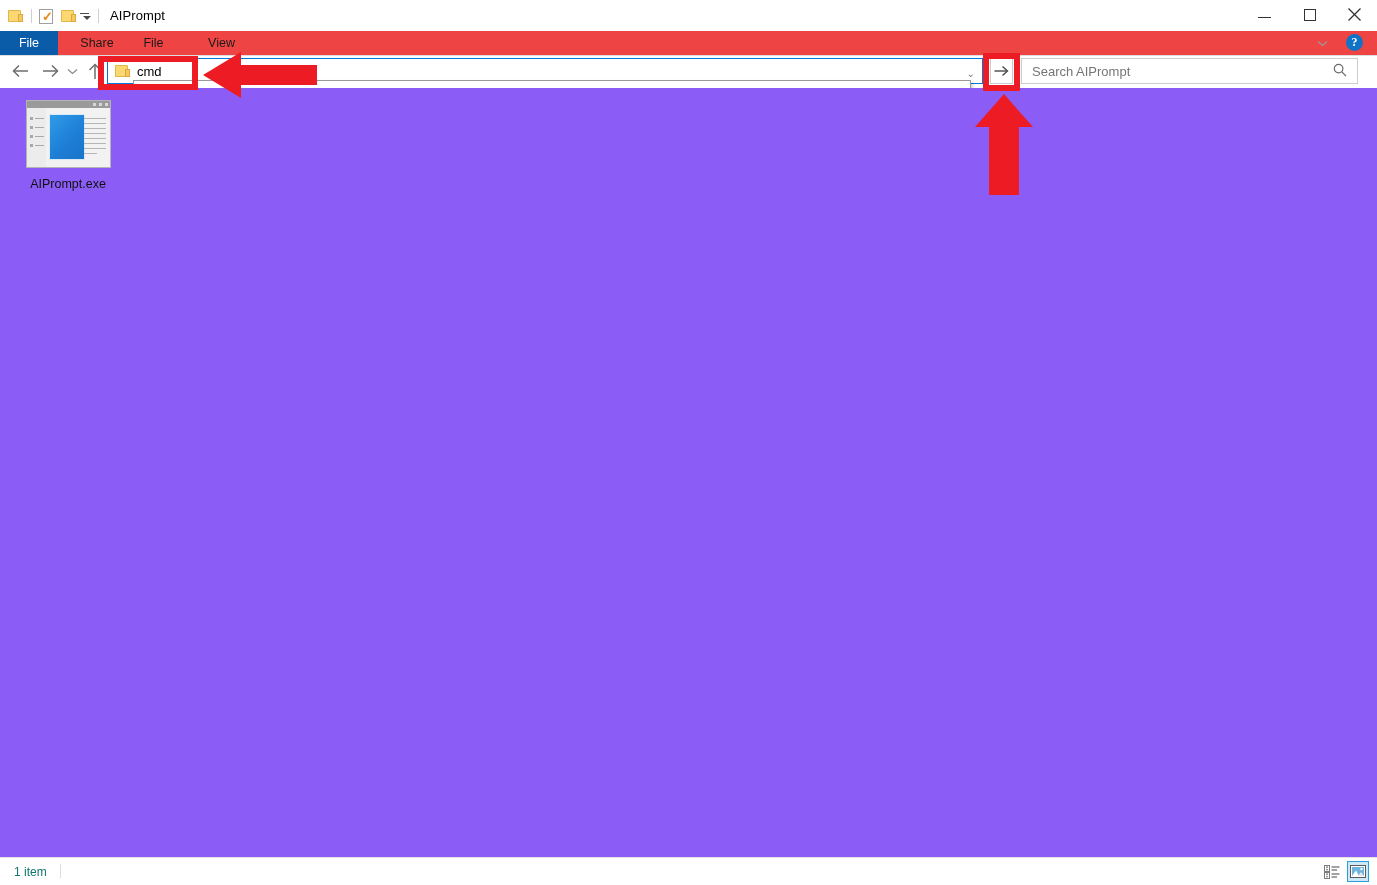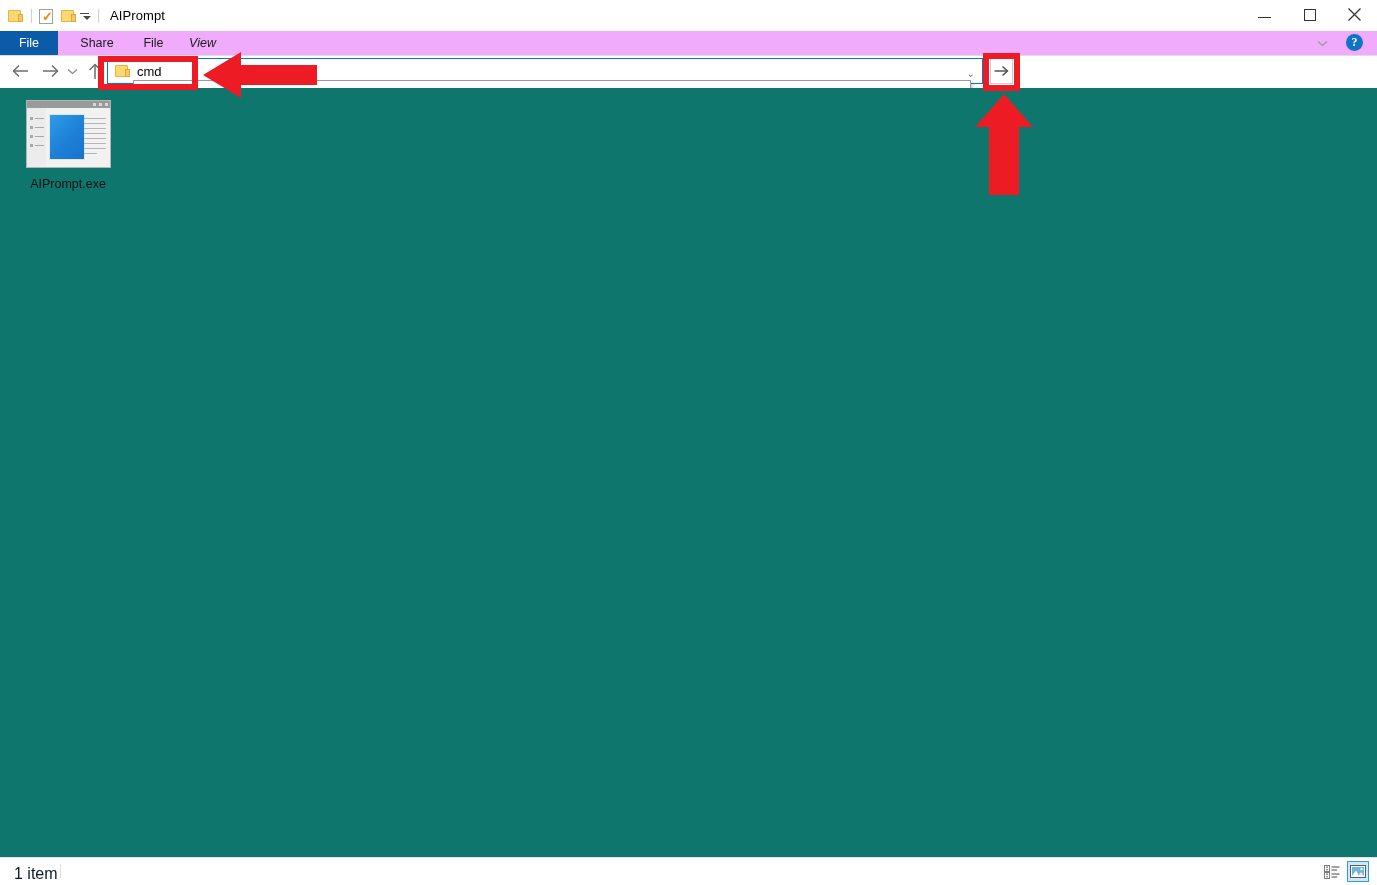--- a/index.html
+++ b/index.html
@@ -114,21 +114,21 @@
     border: 1px solid #333;
     box-sizing: border-box;
   }
   .wc-close svg { display:block; }
 
   
   .ribbon {
     position: absolute;
     left: 0; top: 31px;
     width: 1377px; height: 24px;
-    background: #f0abfc;
+    background: #ef4444;
     border-bottom: 1px solid #dedede;
   }
   .tab-file {
     position: absolute;
     left: 0; top: 0;
     width: 58px; height: 24px;
     background: #0a5ca8;
     color: #ffffff;
     font-size: 12.5px;
     display: flex; align-items: center; justify-content: center;
@@ -136,21 +136,21 @@
   .tab {
     position: absolute;
     top: 0; height: 24px;
     display: flex; align-items: center; justify-content: center;
     font-size: 12.5px;
     color: #1a1a1a;
     padding: 0 10px;
   }
   .tab-home  { left: 68px; width: 38px; }
   .tab-share { left: 122px; width: 43px; }
-  .tab-view  { left: 174px; width: 37px; font-style: italic; }
+  .tab-view  { left: 193px; width: 37px; }
 
   .ribbon-collapse {
     position: absolute;
     right: 46px; top: 4px;
     width: 18px; height: 16px;
     display: flex; align-items: center; justify-content: center;
     color: #9a9a9a;
   }
   .help-btn {
     position: absolute;
@@ -274,21 +274,21 @@
     width: 2px; height: 2px;
     background: #8c8c8c;
   }
 
   
   .content {
     position: absolute;
     left: 0; top: 88px;
     width: 1377px;
     height: 770px;
-    background: #0f766e;
+    background: #8b5cf6;
   }
   .fileitem {
     position: absolute;
     left: 13px; top: 12px;
     width: 110px;
     display: flex; flex-direction: column; align-items: center;
   }
   .appicon {
     width: 85px; height: 68px;
     background: #ffffff;
@@ -362,22 +362,22 @@
   .statusbar {
     position: absolute;
     left: 0; bottom: 0;
     width: 1377px; height: 27px;
     border-top: 1px solid #e3e3e3;
     background: #ffffff;
   }
   .status-text {
     position: absolute;
     left: 14px; top: 7px;
-    font-size: 16px;
-    color: #0f172a;
+    font-size: 12px;
+    color: #0f766e;
   }
   .status-sep {
     position: absolute;
     left: 60px; top: 6px;
     width: 1px; height: 14px;
     background: #dddddd;
   }
   .viewbtns {
     position: absolute;
     right: 8px; top: 3px;
@@ -505,20 +505,29 @@
     <div class="addr-caret">⌄</div>
   </div>
 
   <div class="gobtn">
     <svg width="15" height="12" viewBox="0 0 15 12">
       <line x1="0.5" y1="6" x2="13" y2="6" stroke="#4a4a4a" stroke-width="1.4"></line>
       <polyline points="8.5,1.5 13.5,6 8.5,10.5" fill="none" stroke="#4a4a4a" stroke-width="1.4"></polyline>
     </svg>
   </div>
 
+  <div class="searchbox">
+    <input type="text" placeholder="Search AIPrompt" style="">
+    <span class="search-ico">
+      <svg width="14" height="14" viewBox="0 0 14 14">
+        <circle cx="5.6" cy="5.6" r="4.3" fill="none" stroke="#6a6a6a" stroke-width="1.2"></circle>
+        <line x1="8.8" y1="8.8" x2="13" y2="13" stroke="#6a6a6a" stroke-width="1.2"></line>
+      </svg>
+    </span>
+  </div>
 </div>
 
 <div class="ac-drop">
   <div class="ac-item">cmd</div>
   <div class="ac-item">Search for "cmd"</div>
   <div class="ac-grip">
     <i style="left:8px; top:0px;"></i>
     <i style="left:4px; top:4px;"></i>
       <i style="left:8px; top:4px;"></i>
     <i style="left:0px; top:8px;"></i>

